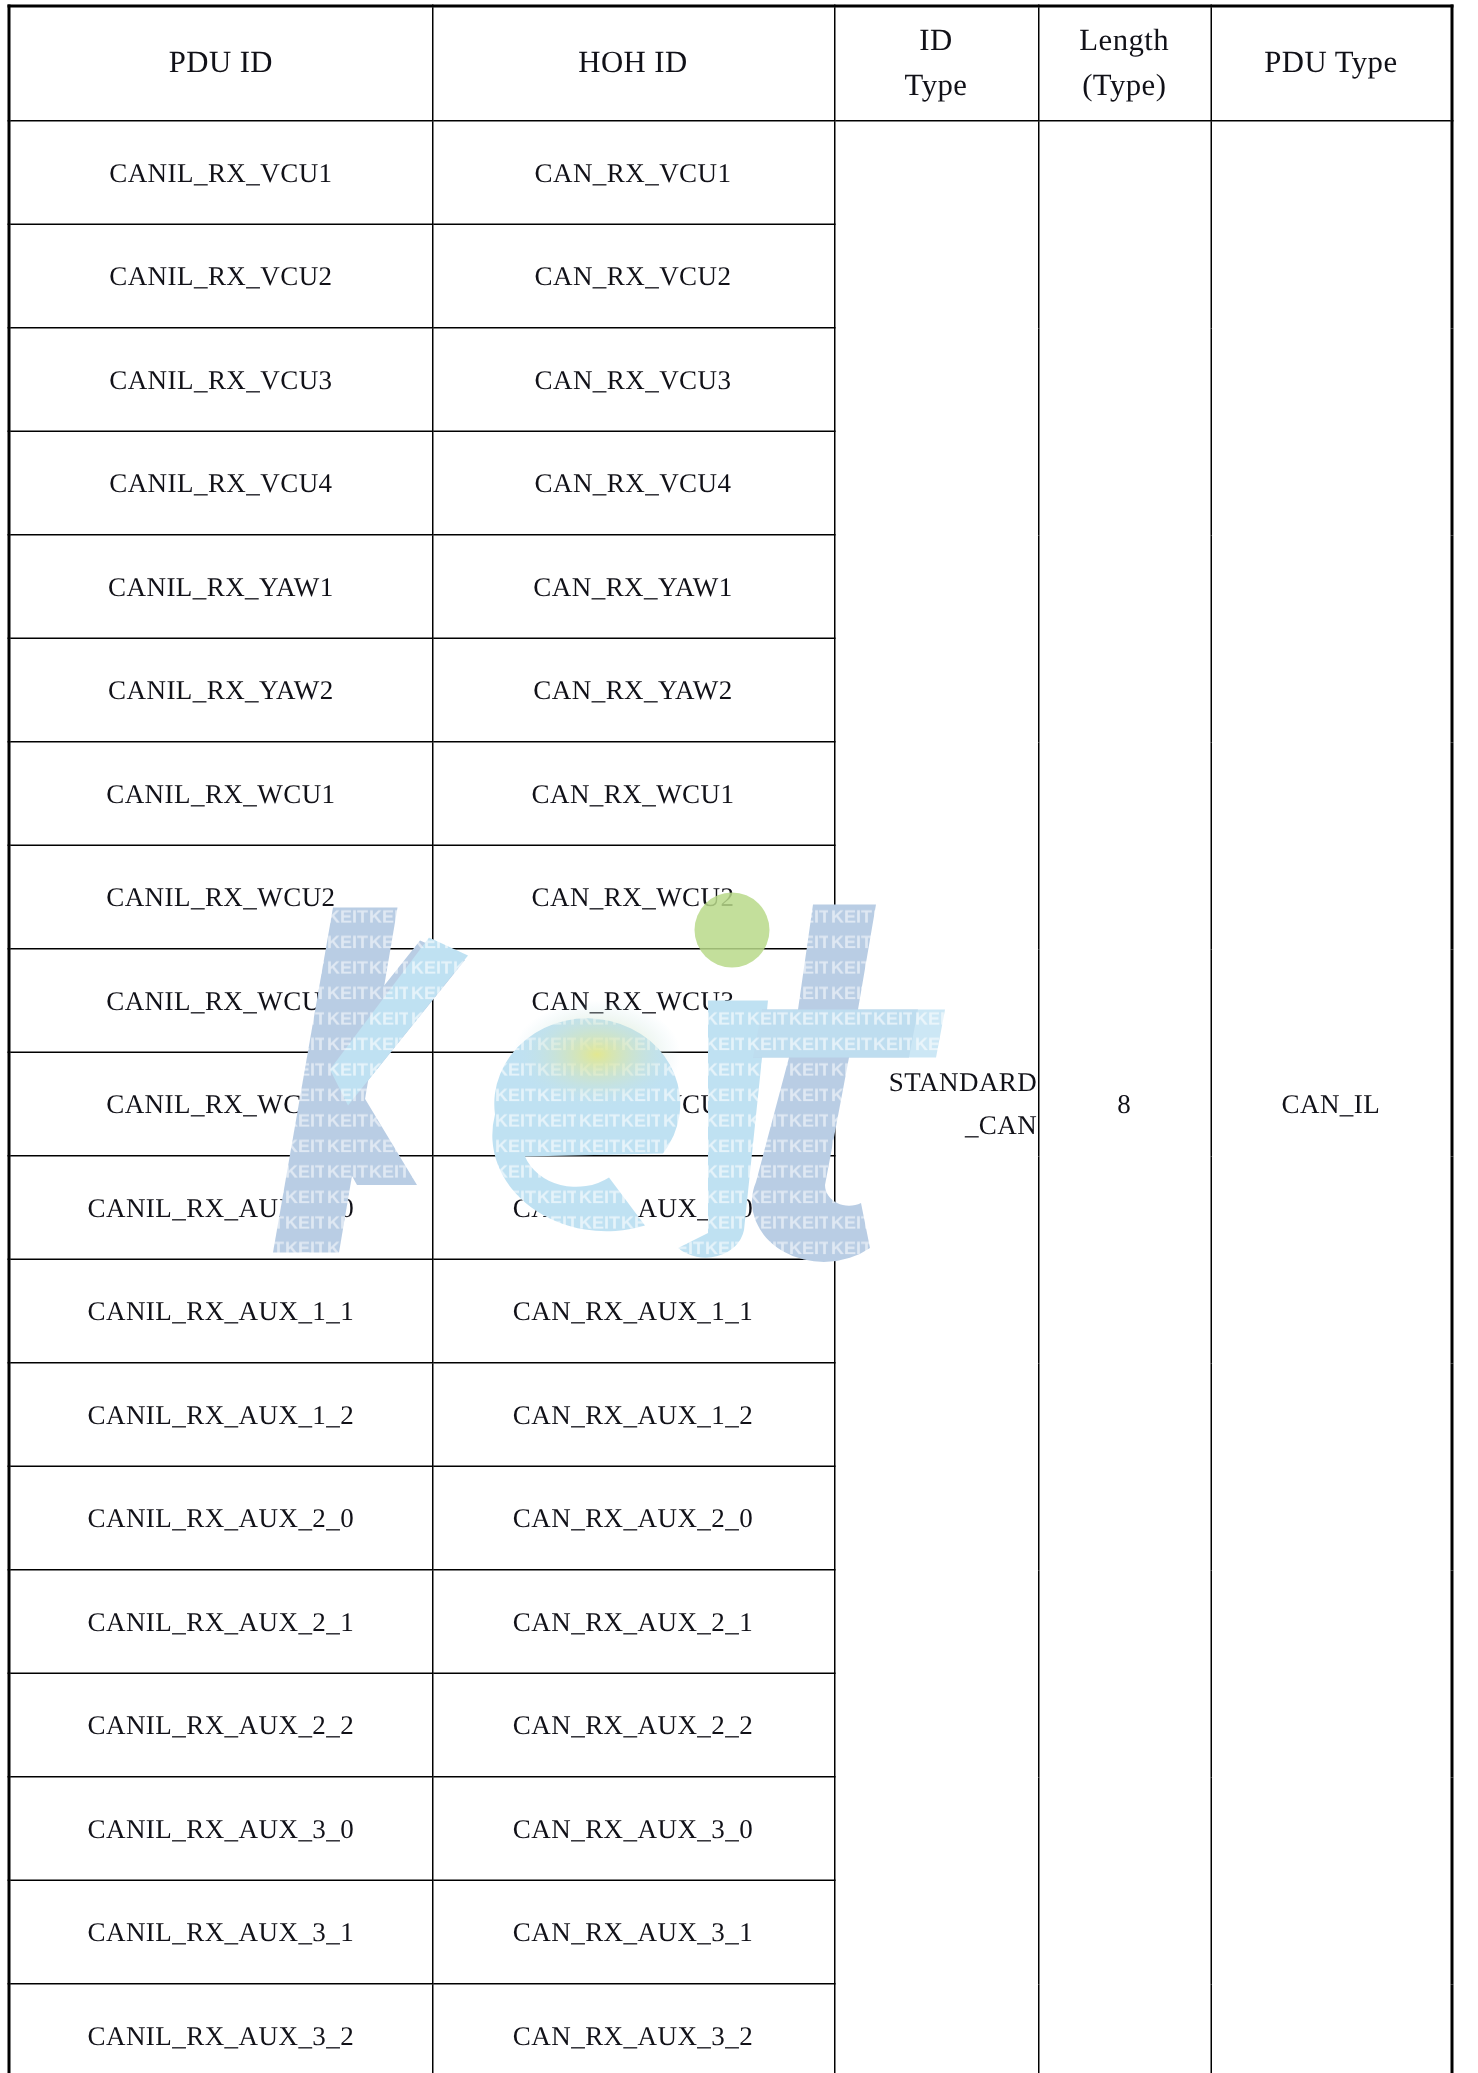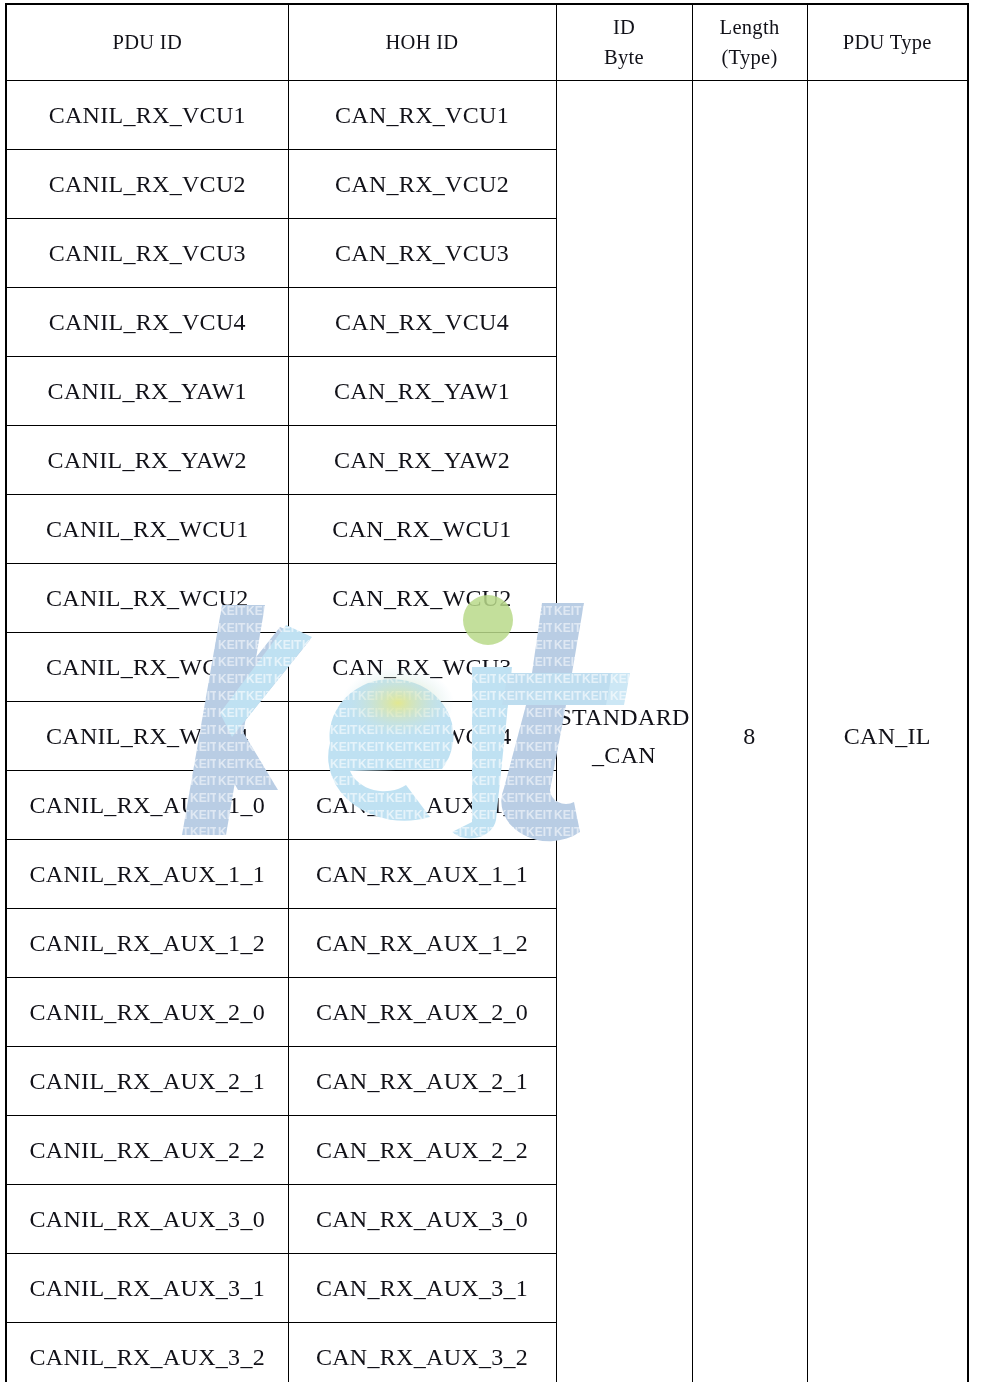--- a/index.html
+++ b/index.html
@@ -43,21 +43,21 @@
     border-collapse: collapse;
     table-layout: fixed;
     z-index: 2;
     background: transparent;
   }
   #pdu-table td, #pdu-table th {
     border: 1px solid #000000;
     text-align: center;
     vertical-align: middle;
     font-weight: normal;
-    font-size: 24px;
+    font-size: 18px;
     letter-spacing: 0.3px;
     padding: 0;
     background: transparent;
   }
   #pdu-table thead th {
     height: 75px;
     line-height: 1.45;
     font-size: 20.5px;
   }
   #pdu-table tbody td {
@@ -72,40 +72,40 @@
   .col-idt   { width: 136px; }
   .col-len   { width: 115px; }
   .col-ptype { width: 161px; }
 
   .hdr-two-line span { display: block; }
 
   .merged-cell {
     font-size: 19.5px;
     line-height: 1.6;
   }
-  .merged-cell span { display: block; }
+  .merged-cell span { display: block; text-align: right; }
 </style>
 </head>
 <body>
 
 <table id="pdu-table">
   <colgroup>
     <col class="col-pdu">
       <col class="col-hoh">
       <col class="col-idt">
       <col class="col-len">
       <col class="col-ptype">
   </colgroup>
   <thead>
     <tr>
       <th>PDU ID</th>
       <th>HOH ID</th>
       <th class="hdr-two-line">
         <span>ID</span>
-        <span>Byte</span>
+        <span>Type</span>
       </th>
       <th class="hdr-two-line">
         <span>Length</span>
         <span>(Type)</span>
       </th>
       <th>PDU Type</th>
     </tr>
   </thead>
   <tbody id="table-body">
 

